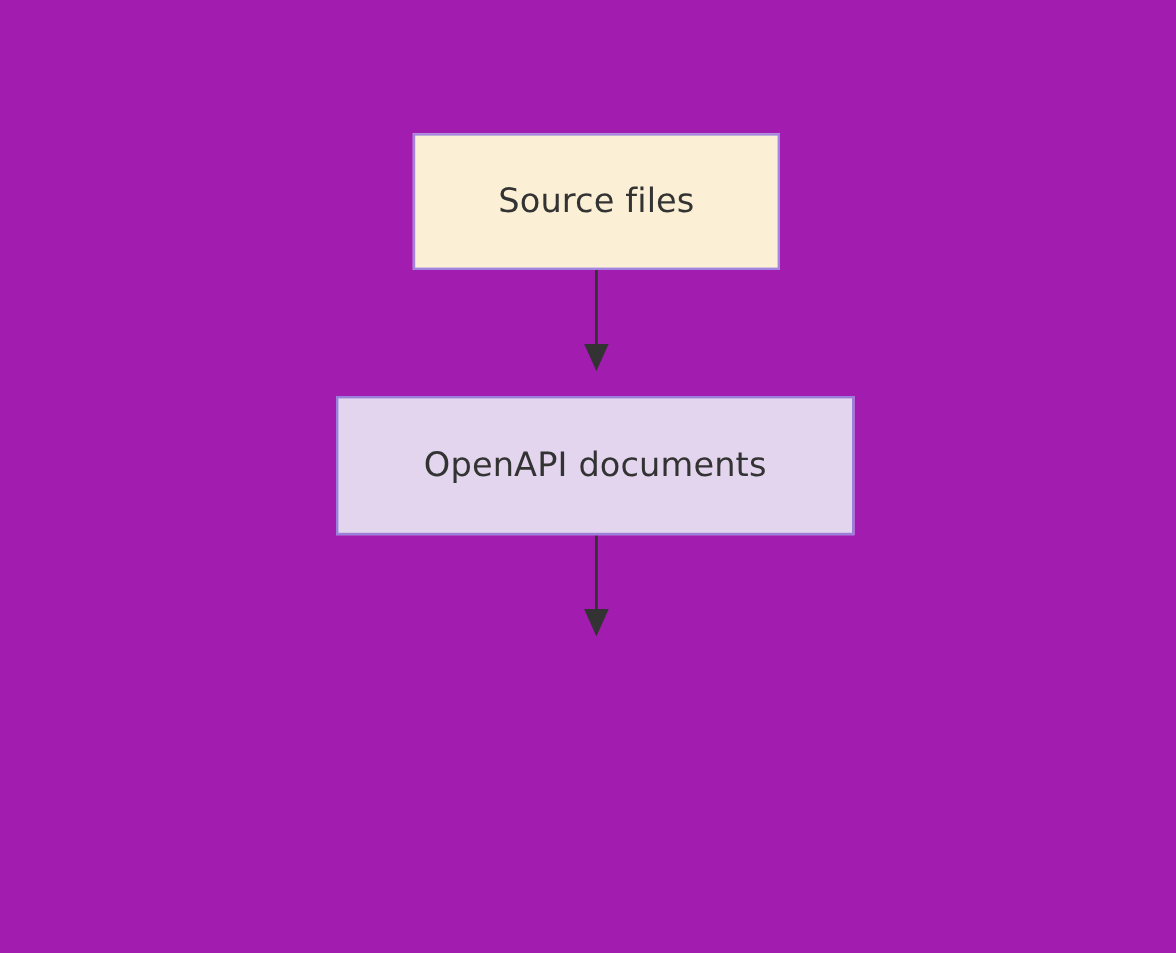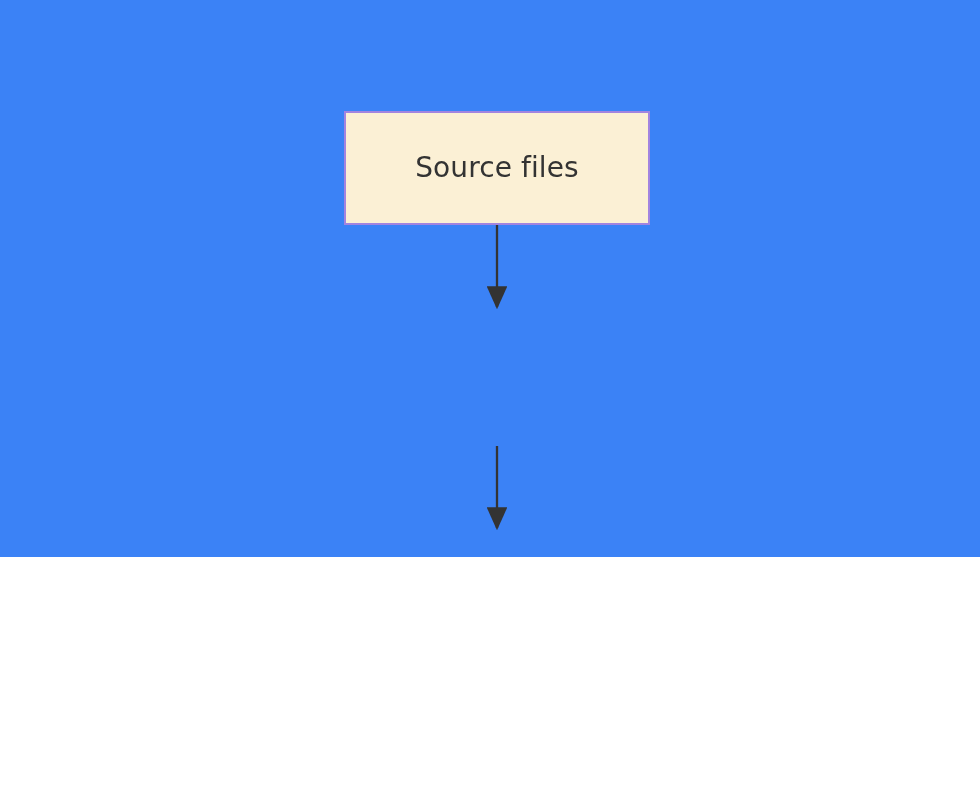--- a/index.html
+++ b/index.html
@@ -9,22 +9,22 @@
   }
   body {
     width: 980px;
     height: 794px;
     font-family: "DejaVu Sans", sans-serif;
     overflow: hidden;
   }
   #diagram-canvas {
     position: relative;
     width: 980px;
-    height: 557px;
-    background: #3b82f6;
+    height: 794px;
+    background: #a21caf;
   }
   .node {
     position: absolute;
     box-sizing: border-box;
     border-style: solid;
     border-width: 2px;
     display: flex;
     align-items: center;
     justify-content: center;
     text-align: center;
@@ -82,15 +82,18 @@
 
     <line x1="497" y1="225" x2="497" y2="307" stroke="#333333" stroke-width="2.3" marker-end="url(#arrowhead-1)"></line>
 
     <line x1="497" y1="446" x2="497" y2="528" stroke="#333333" stroke-width="2.3" marker-end="url(#arrowhead-2)"></line>
   </svg>
 
   <div class="node" id="node-source-files" style="background:#fbf0d5; border-color:#a284e0;">
     <span class="node-label">Source files</span>
   </div>
 
+  <div class="node" id="node-openapi-documents" style="background:#e2d5ed; border-color:#9b7fdb;">
+    <span class="node-label">OpenAPI documents</span>
+  </div>
 
 
 </div>
 
 </body></html>

